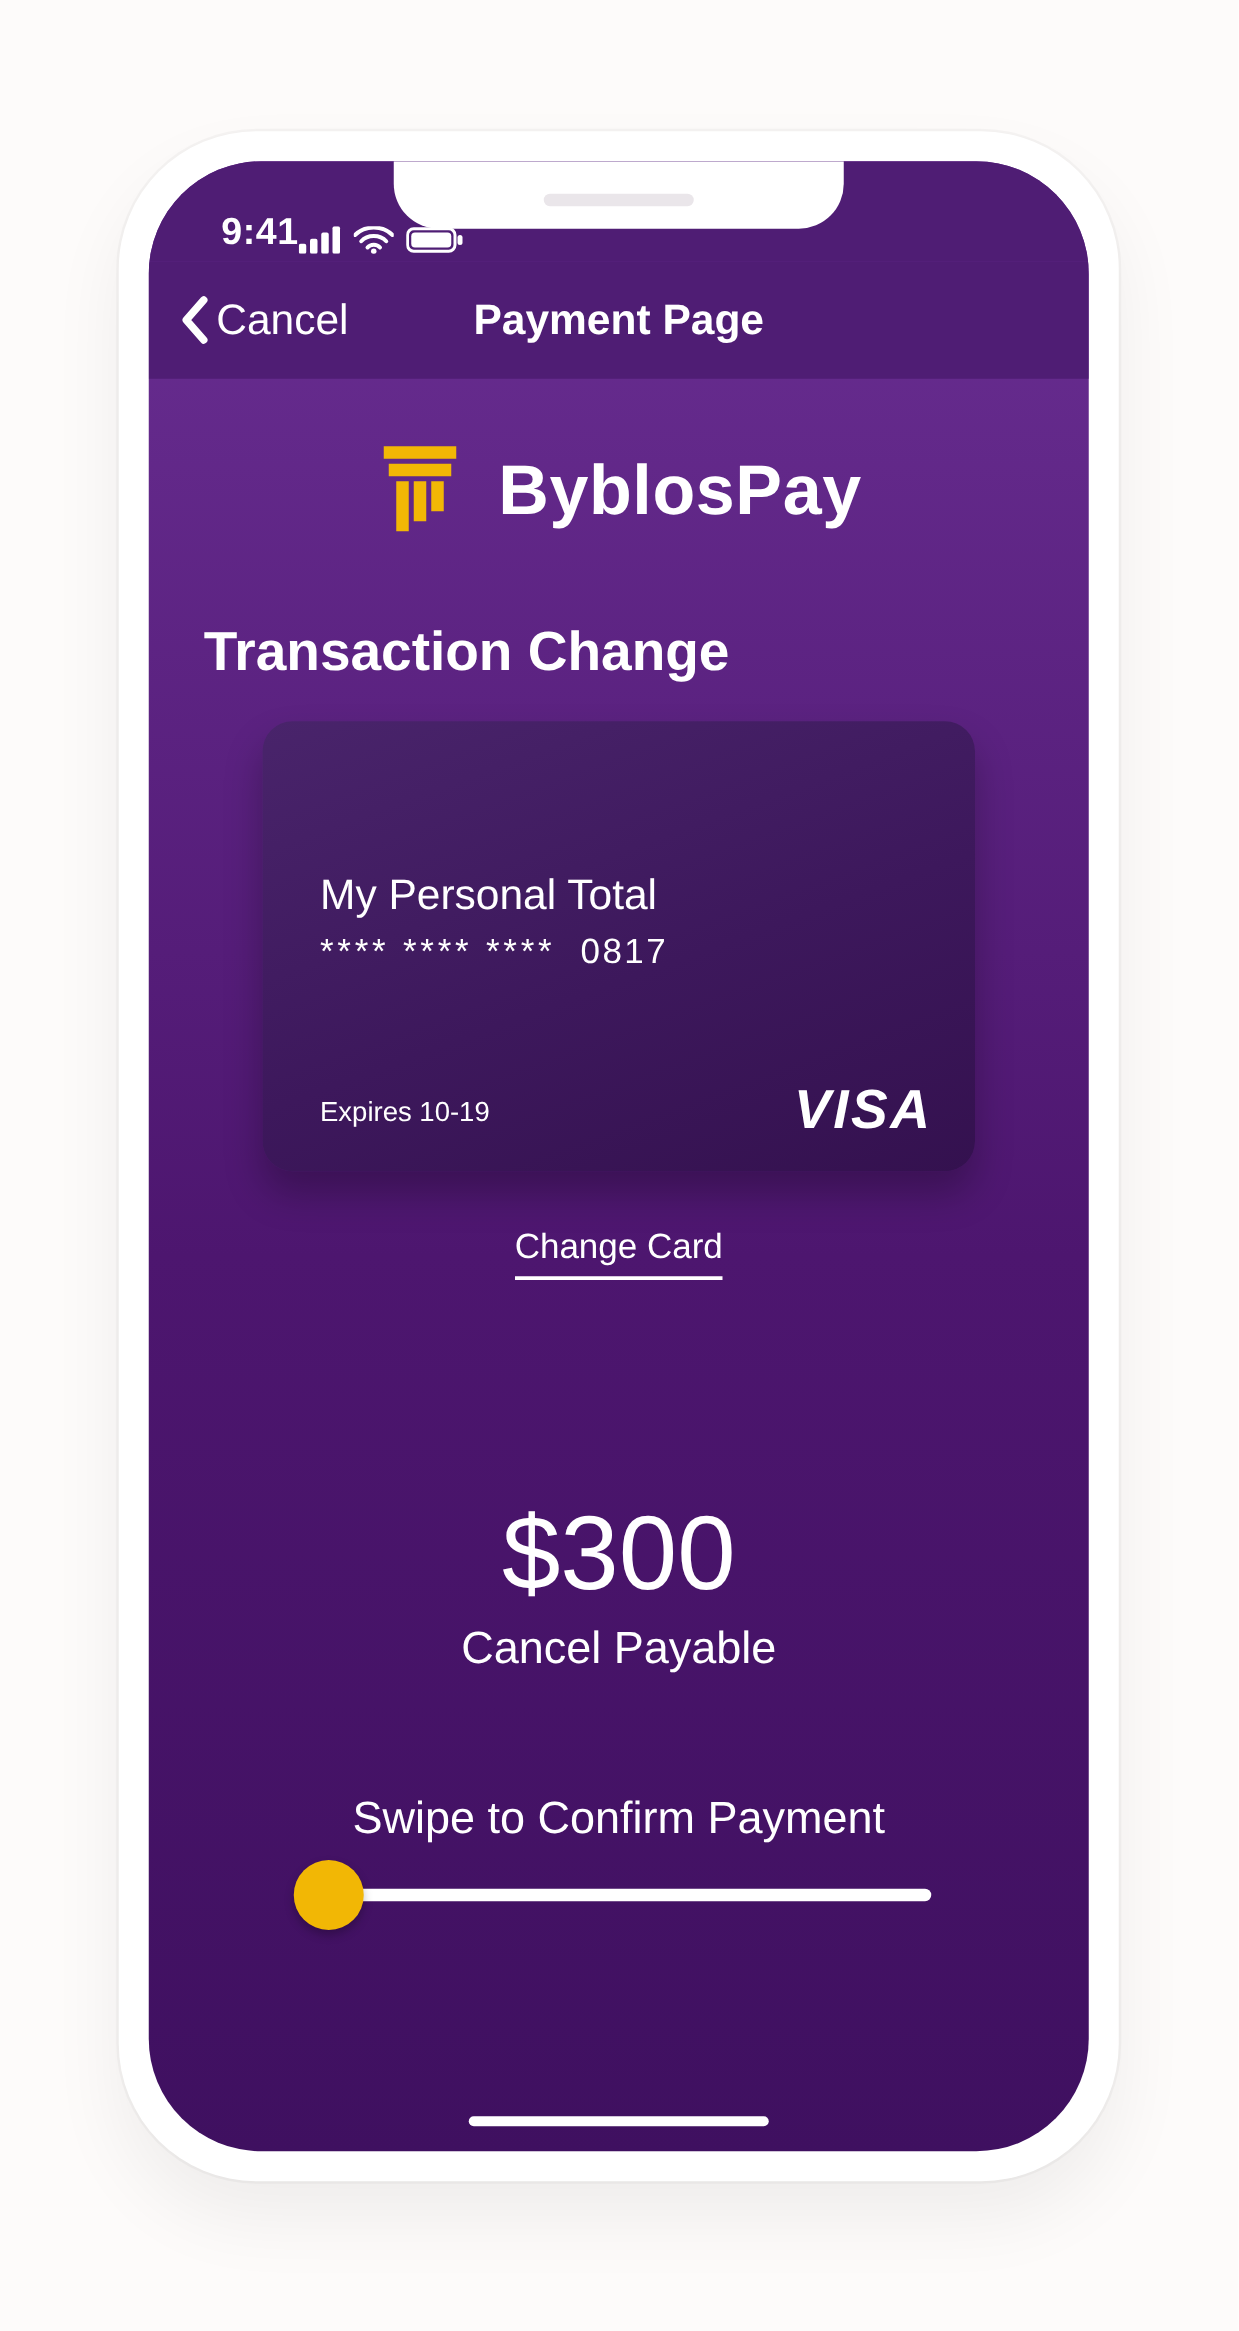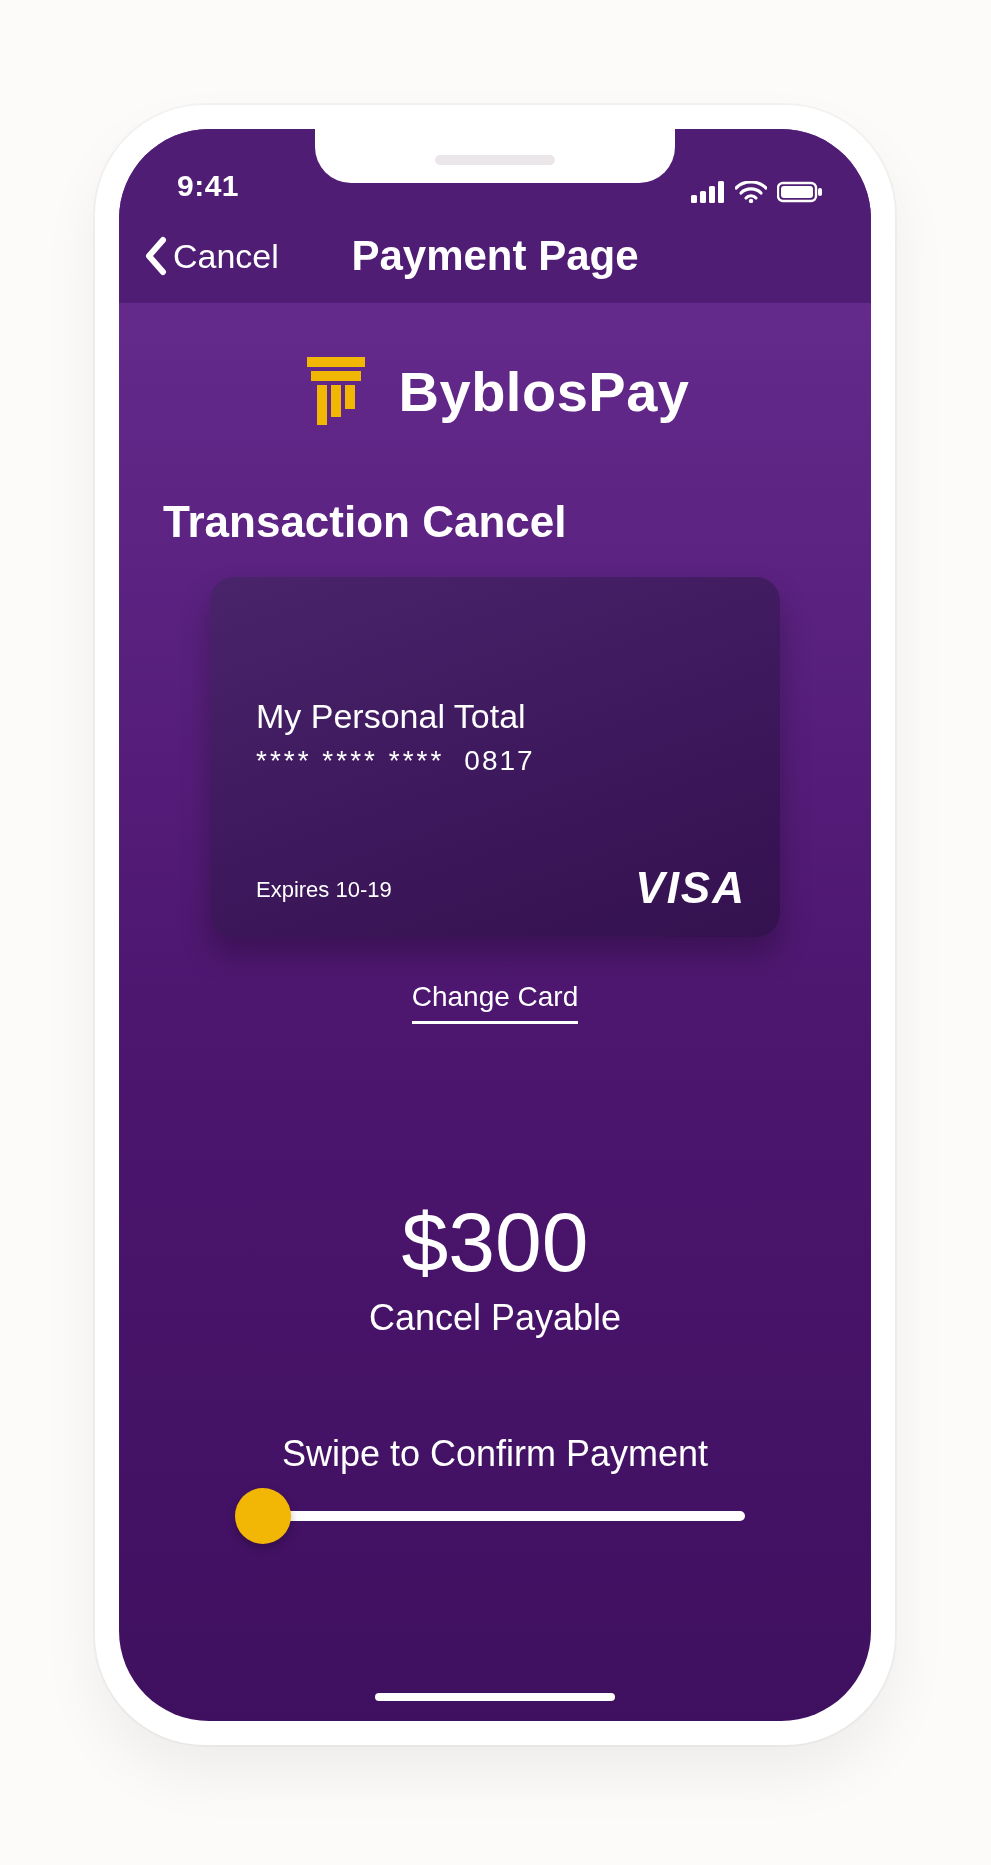--- a/index.html
+++ b/index.html
@@ -60,21 +60,20 @@
     height:10px;
     border-radius:6px;
     background:#eae6ea;
   }
   
   .statusbar {
     position: relative;
     height: 80px;
     display:flex;
     align-items:flex-end;
-    justify-content:space-between;
     padding: 0 48px 6px 58px;
     background: #4f1d74;
     z-index: 30;
   }
   .time {
     font-size: 30px;
     font-weight: 600;
     letter-spacing: 0.5px;
   }
   .status-icons{
@@ -96,21 +95,21 @@
     position:absolute;
     left:24px;
     top:0;
     bottom:0;
     display:flex;
     align-items:center;
     gap:4px;
     font-size:34px;
   }
   .nav-title{
-    font-size: 42px;
+    font-size: 34px;
     font-weight: 700;
   }
   
   .content{
     position:relative;
     padding: 52px 44px 0 44px;
   }
   .brand-row{
     display:flex;
     align-items:center;
@@ -280,21 +279,21 @@
           <svg width="70" height="72" viewBox="0 0 70 72">
             <rect x="6" y="2" width="58" height="10" fill="#f2b705"></rect>
             <rect x="10" y="16" width="50" height="10" fill="#f2b705"></rect>
             <rect x="16" y="30" width="10" height="40" fill="#f2b705"></rect>
             <rect x="30" y="30" width="10" height="32" fill="#f2b705"></rect>
             <rect x="44" y="30" width="10" height="24" fill="#f2b705"></rect>
           </svg>
           <div class="brand-name">ByblosPay</div>
         </div>
 
-        <div class="section-title">Transaction Cancel</div>
+        <div class="section-title">Transaction Change</div>
 
         <div class="card">
           <div class="card-name">My Personal Total</div>
           <div class="card-number">
             <span class="dots">****  ****  ****</span>
             <span>0817</span>
           </div>
           <div class="card-expiry">Expires 10-19</div>
           <div class="card-brand">VISA</div>
         </div>

